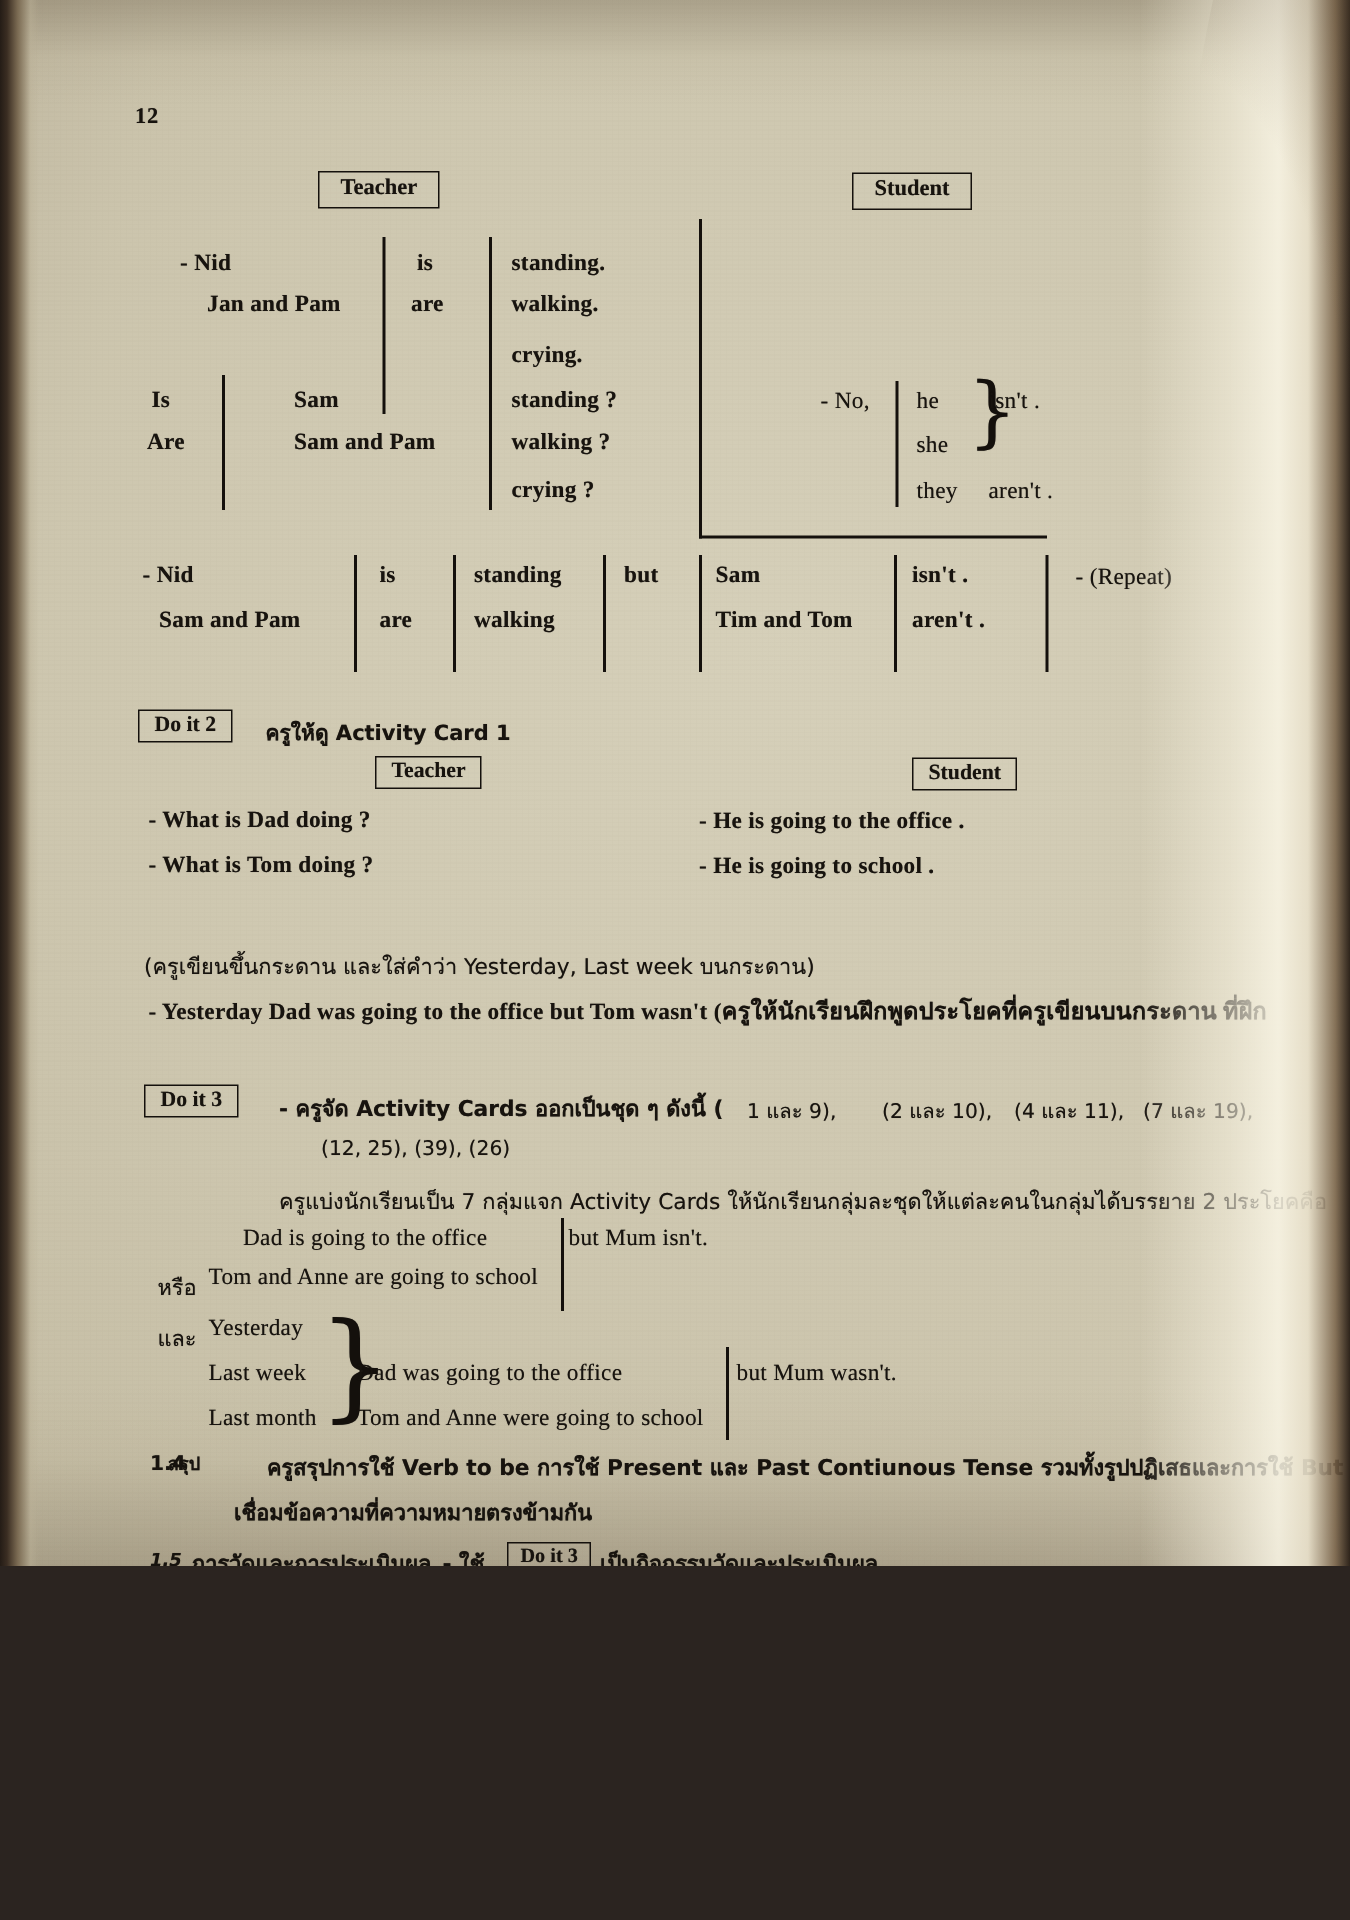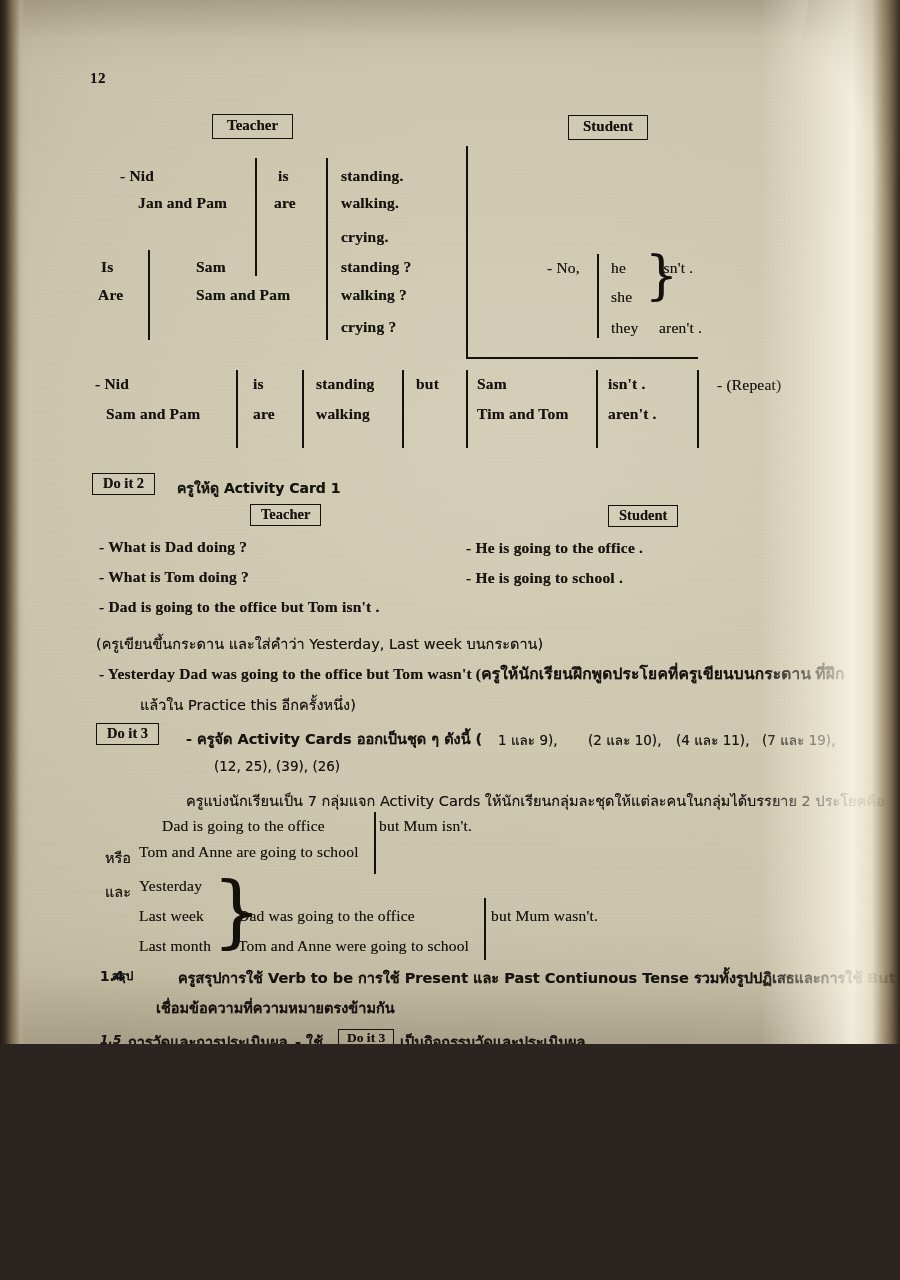--- a/index.html
+++ b/index.html
@@ -195,28 +195,26 @@
     <div class="abs" style="left:608px; top:505px;">
       <span class="boxlabel sm">Student</span>
     </div>
 
     <div class="abs en b" style="left:99px; top:538px;">- What is Dad doing ?</div>
     <div class="abs en b" style="left:99px; top:568px;">- What is Tom doing ?</div>
 
     <div class="abs en b" style="left:466px; top:539px;">- He is going to the office .</div>
     <div class="abs en b" style="left:466px; top:569px;">- He is going to school .</div>
 
-    <div class="abs en b" style="left:99px; top:598px;">- Dad is going to the office but Tom isn't .</div>
 
     <div class="abs th" style="left:96px; top:632px; font-size:14.5px;">(ครูเขียนขึ้นกระดาน และใส่คำว่า Yesterday, Last week บนกระดาน)</div>
 
     <div class="abs" style="left:99px; top:661px;">
       <span class="en b">- Yesterday Dad was going to the office but Tom wasn't (ครูให้นักเรียนฝึกพูดประโยคที่ครูเขียนบนกระดาน  ที่ฝึก</span>
     </div>
-    <div class="abs th" style="left:140px; top:693px; font-size:14.5px;">แล้วใน Practice this อีกครั้งหนึ่ง)</div>
 
     <div class="abs" style="left:96px; top:723px;">
       <span class="boxlabel sm">Do it 3</span>
     </div>
 
     <div class="abs th b" style="left:186px; top:727px; font-size:14.5px;">-  ครูจัด Activity Cards ออกเป็นชุด ๆ ดังนี้ (</div>
 
     <div class="abs th" style="left:498px; top:729px; font-size:13.5px;">
       <span>1  และ  9</span>),
     </div>

